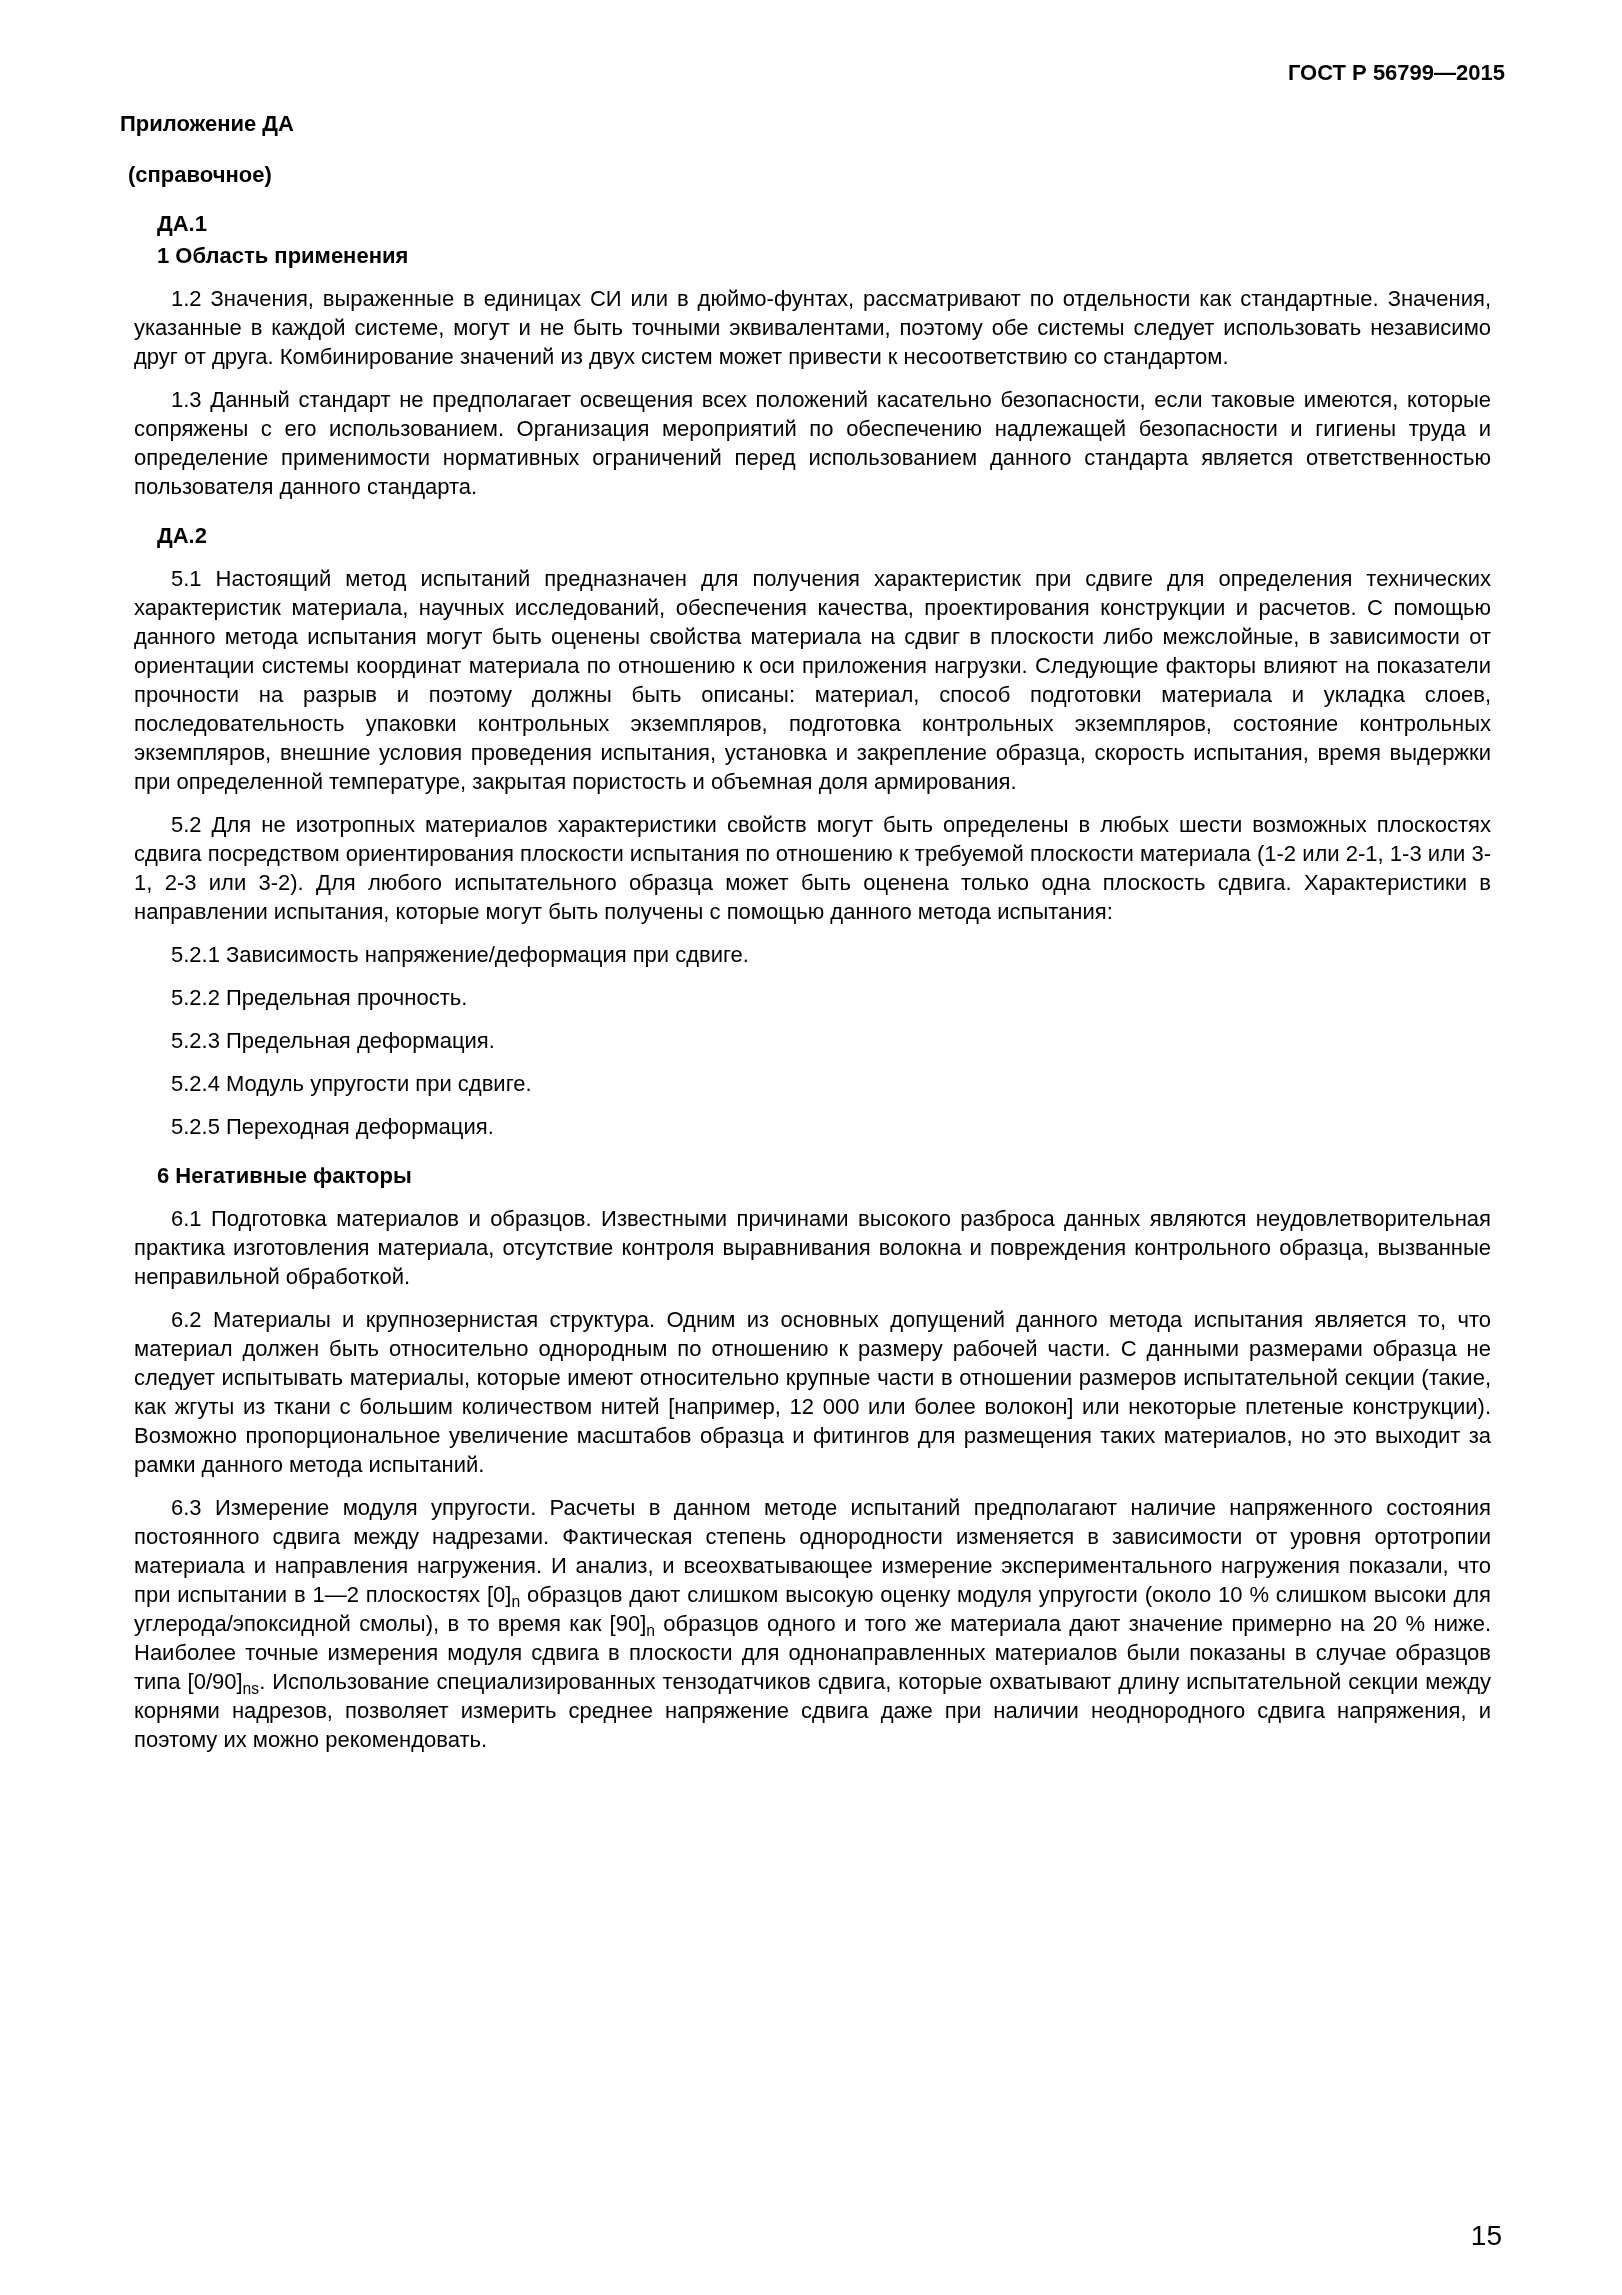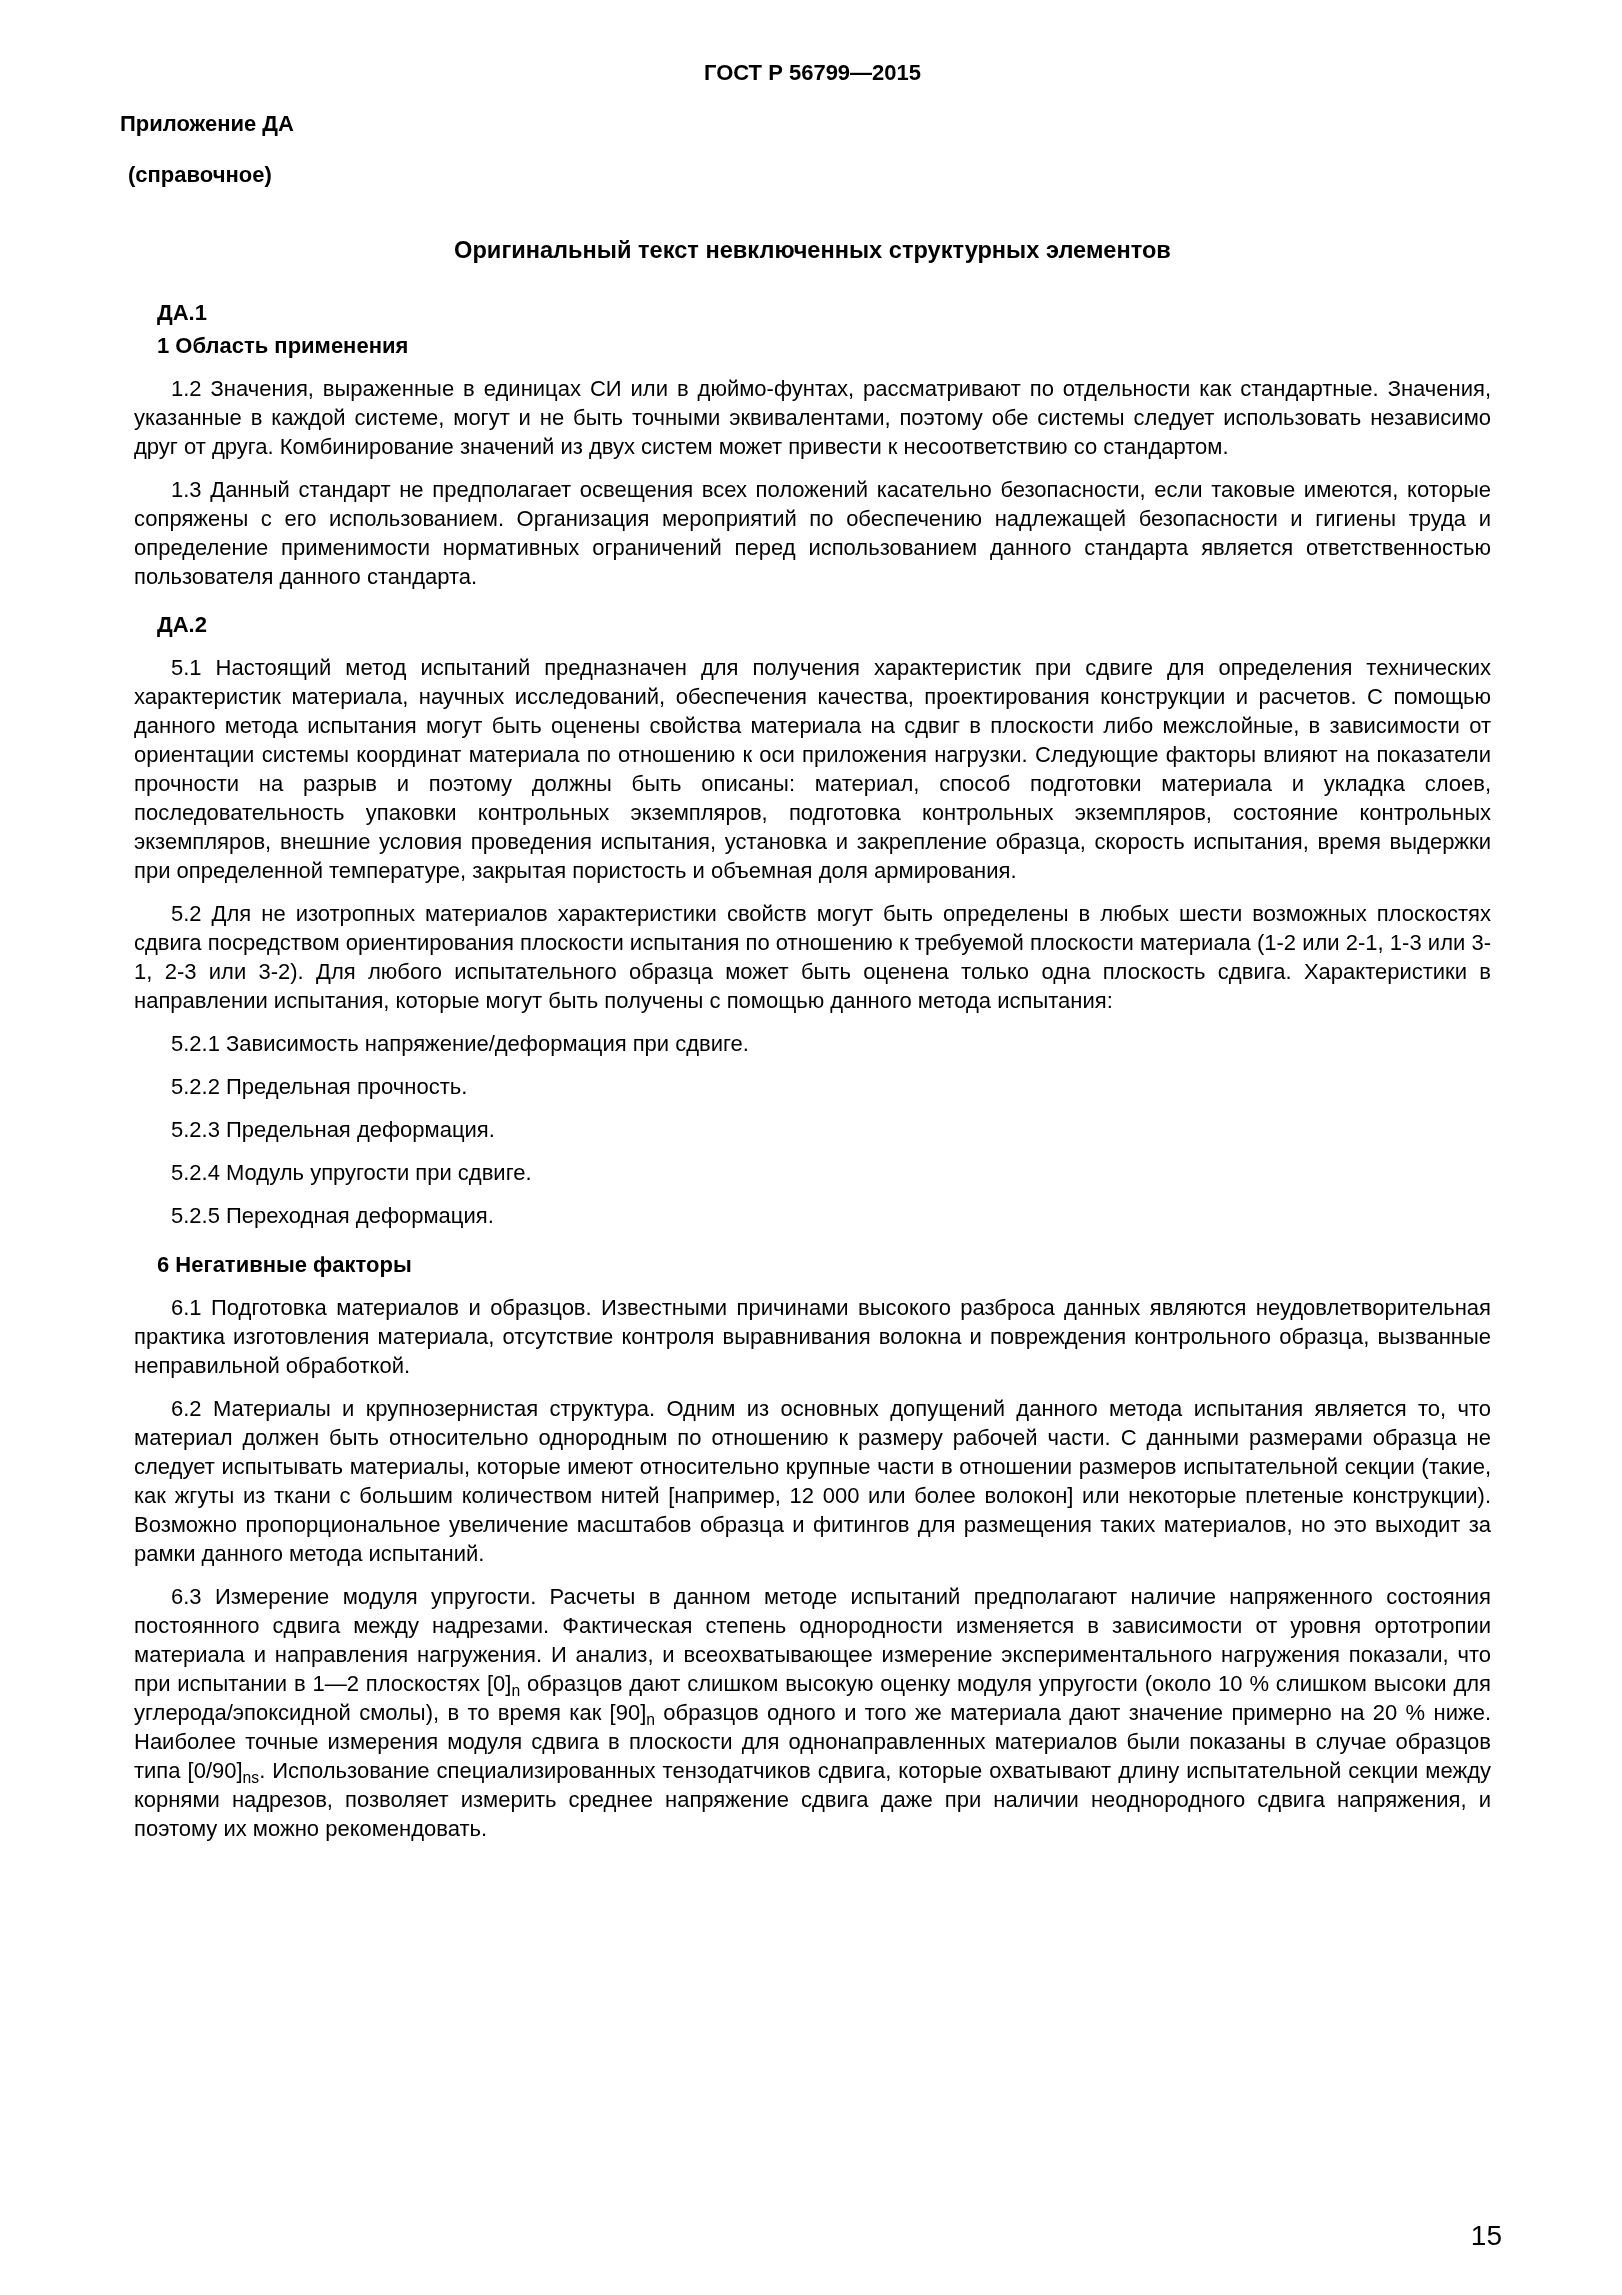--- a/index.html
+++ b/index.html
@@ -14,21 +14,21 @@
   }
   .content {
     position: absolute;
     left: 120px;
     top: 58px;
     width: 1385px;
     font-size: 22px;
     line-height: 29px;
   }
   .header-row {
-    text-align: center;
+    text-align: right;
     font-weight: bold;
     margin-bottom: 18.3px;
   }
   .appendix-label, .appendix-type {
     font-weight: bold;
   }
   .doc-title {
     text-align: center;
     font-weight: bold;
     font-size: 23.6px;
@@ -65,21 +65,20 @@
 </head>
 <body>
 
 <div class="page">
   <div class="content">
     <div class="header-row">ГОСТ Р 56799—2015</div>
 
     <p class="appendix-label">Приложение ДА</p>
     <p class="appendix-type" style="margin:8px;">(справочное)</p>
 
-    <h1 class="doc-title">Оригинальный текст невключенных структурных элементов</h1>
 
     <div id="sections-root">
         <section class="doc-section">
           <p class="section-id">ДА.1</p>
           <p class="section-heading">1 Область применения</p>
           <p class="para">1.2 Значения, выраженные в единицах СИ или в дюймо-фунтах, рассматривают по отдельности как стандартные. Значения, указанные в каждой системе, могут и не быть точными эквивалентами, поэтому обе системы следует использовать независимо друг от друга. Комбинирование значений из двух систем может привести к несоответствию со стандартом.</p>
           <p class="para">1.3 Данный стандарт не предполагает освещения всех положений касательно безопасности, если таковые имеются, которые сопряжены с его использованием. Организация мероприятий по обеспечению надлежащей безопасности и гигиены труда и определение применимости нормативных ограничений перед использованием данного стандарта является ответственностью пользователя данного стандарта.</p>
         </section>
         <section class="doc-section">
           <p class="section-id">ДА.2</p>

